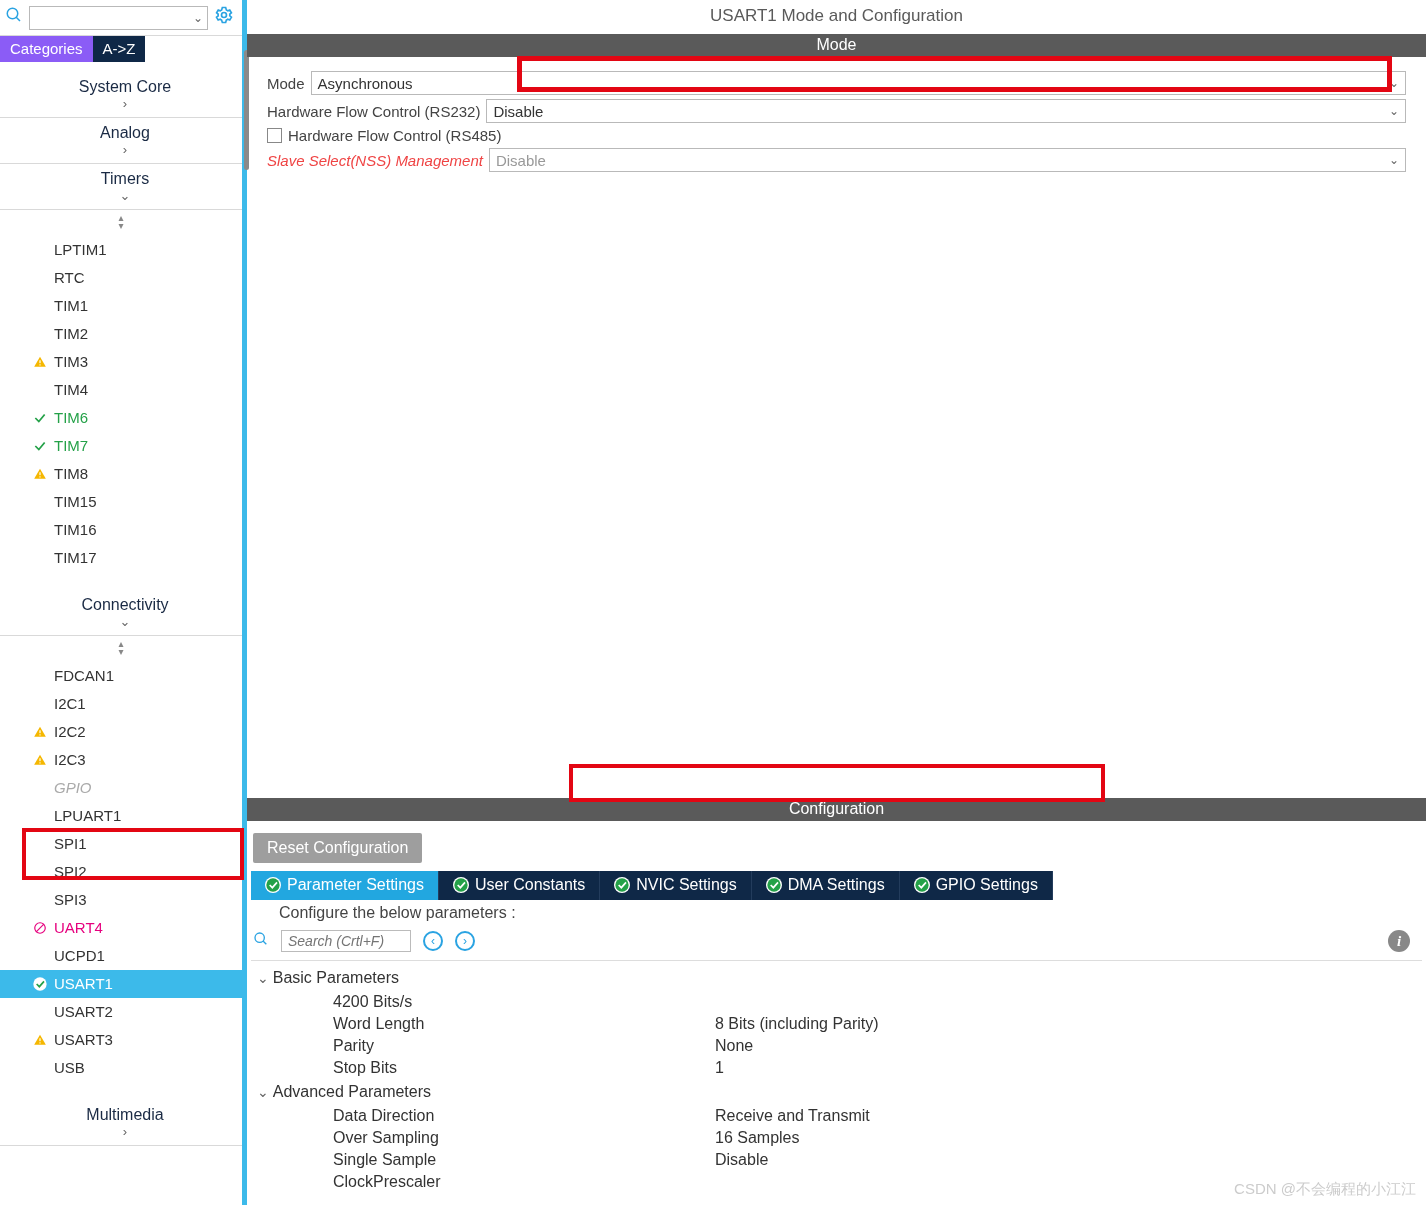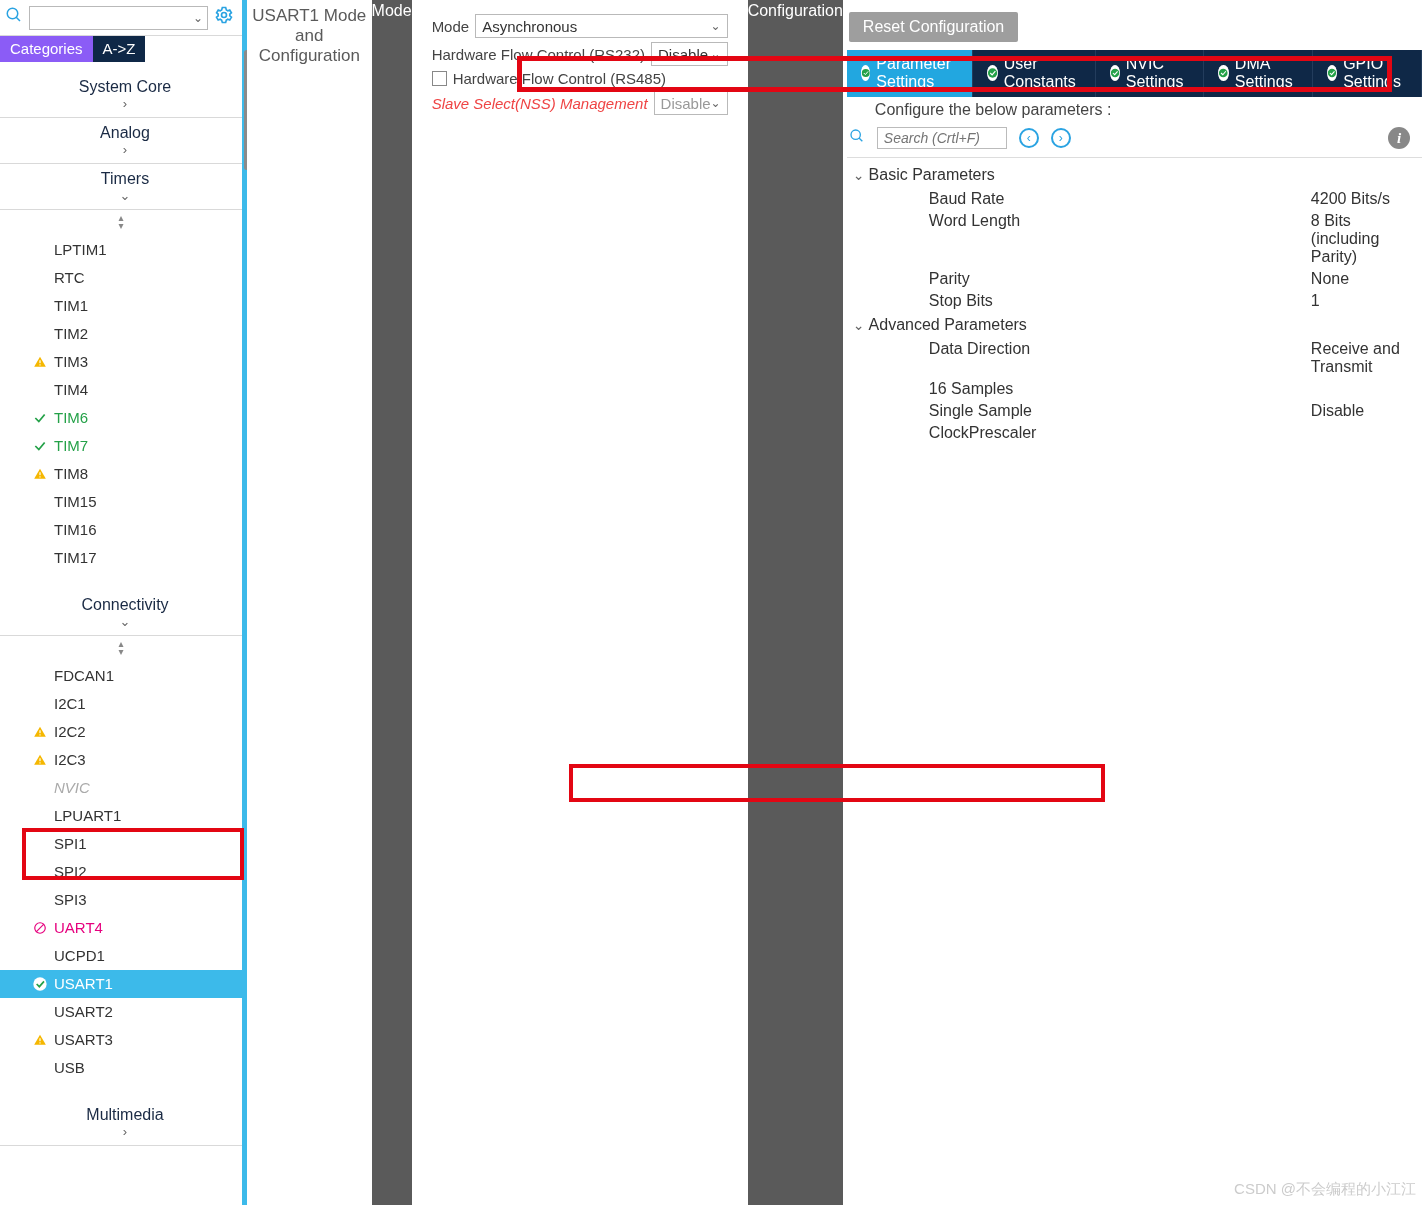--- a/index.html
+++ b/index.html
@@ -28,21 +28,21 @@
   .tree-item.grey  { color: #aaa; font-style: italic; }
   .tree-item.pink  { color: #e6007e; }
   .ico { width: 16px; display: inline-flex; justify-content: center; align-items: center; font-size: 14px; }
   .ico.warn svg { fill: #f5b700; }
   .ico.check svg { fill: #24a148; }
   .ico.checkcircle svg { fill: #fff; }
   .ico.ban svg { stroke: #e6007e; }
   .red-box { border: 4px solid #e30613; position: absolute; pointer-events: none; }
   .red-box.sidebar-box { left: 22px; top: 828px; width: 222px; height: 52px; }
   
-  .main { flex: 1; display: flex; flex-direction: row; position: relative; }
+  .main { flex: 1; display: flex; flex-direction: column; position: relative; }
   .title-bar { background: #fff; text-align: center; color: #5a5a5a; font-size: 17px; padding: 6px 0 8px; }
   .dark-bar { background: #5a5a5a; color: #fff; text-align: center; padding: 2px 0 3px; font-size: 16px; }
   .mode-area { padding: 10px 20px 4px; position: relative; }
   .field-row { display: flex; align-items: center; gap: 6px; margin: 4px 0; }
   .field-label { color: #444; font-size: 15px; white-space: nowrap; }
   .field-label.disabled { color: #ef4444; font-style: italic; }
   .combo { flex: 1; height: 24px; border: 1px solid #b9b9b9; display: flex; align-items: center; justify-content: space-between; padding: 0 6px; color: #333; background: #fff; }
   .combo .chev { color: #666; font-size: 12px; }
   .combo.disabled { color: #999; }
   .checkbox { width: 15px; height: 15px; border: 1px solid #888; background: #fff; }
@@ -217,21 +217,21 @@
               <svg class="tri" viewBox="0 0 24 24">
                 <path d="M12 3 L22 20 H2 Z"></path>
                 <rect x="11" y="9" width="2" height="5" fill="#fff"></rect>
                 <rect x="11" y="16" width="2" height="2" fill="#fff"></rect>
               </svg>
             </span>
             <span>I2C3</span>
           </div>
           <div class="tree-item grey">
             <span class="ico "></span>
-            <span>NVIC</span>
+            <span>GPIO</span>
           </div>
           <div class="tree-item">
             <span class="ico "></span>
             <span>LPUART1</span>
           </div>
           <div class="tree-item">
             <span class="ico "></span>
             <span>SPI1</span>
           </div>
           <div class="tree-item">
@@ -383,21 +383,20 @@
         <input class="search-input" placeholder="Search (Crtl+F)" style="">
         <span class="nav-circle">‹</span>
         <span class="nav-circle">›</span>
         <span class="info-circle">i</span>
       </div>
 
       <div class="param-group">
         <div class="group-head">Basic Parameters</div>
         <div id="basic-params">
             <div class="param-row">
-              <span class="param-name">Baud Rate</span>
               <span class="param-val">4200 Bits/s</span>
             </div>
             <div class="param-row">
               <span class="param-name">Word Length</span>
               <span class="param-val">8 Bits (including Parity)</span>
             </div>
             <div class="param-row">
               <span class="param-name">Parity</span>
               <span class="param-val">None</span>
             </div>
@@ -406,20 +405,21 @@
               <span class="param-val">1</span>
             </div>
           </div>
         <div class="group-head">Advanced Parameters</div>
         <div id="adv-params">
             <div class="param-row">
               <span class="param-name">Data Direction</span>
               <span class="param-val">Receive and Transmit</span>
             </div>
             <div class="param-row">
+              <span class="param-name">Over Sampling</span>
               <span class="param-val">16 Samples</span>
             </div>
             <div class="param-row">
               <span class="param-name">Single Sample</span>
               <span class="param-val">Disable</span>
             </div>
             <div class="param-row">
               <span class="param-name">ClockPrescaler</span>
               <span class="param-val"></span>
             </div>

